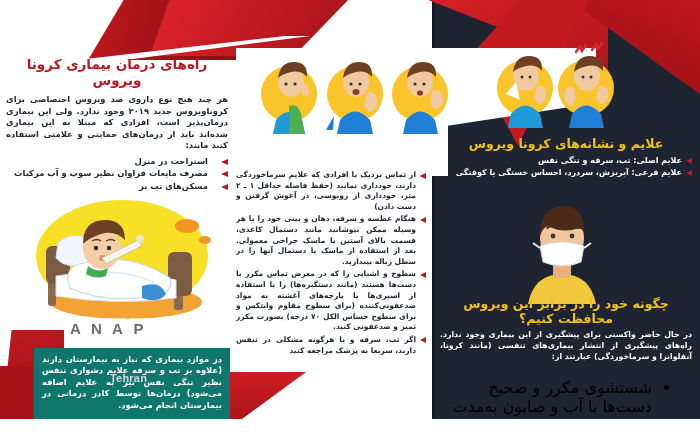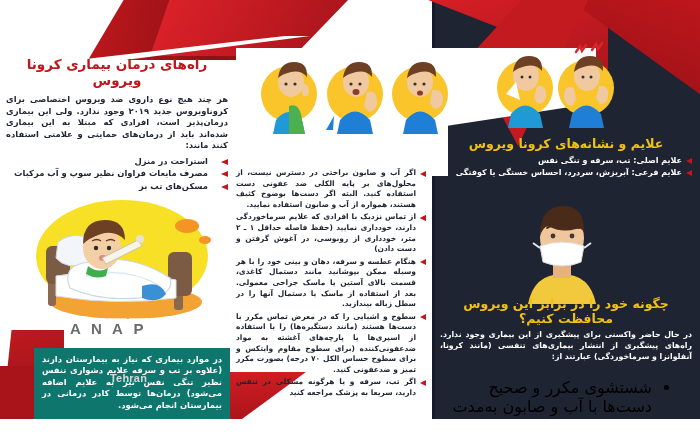--- a/index.html
+++ b/index.html
@@ -348,21 +348,20 @@
   <div class="red-left-strip2"></div>
   <div class="red-bl-wedge"></div>
 
   <div class="note-box">
     <p>در موارد بیماری که نیاز به بیمارستان دارند (علاوه بر تب و سرفه علایم دشواری تنفس نظیر تنگی نفس نیز به علایم اضافه می‌شود) درمان‌ها توسط کادر درمانی در بیمارستان انجام می‌شود.</p>
   </div>
   <div class="tehran-mark">Tehran</div>
 
   <div class="mid-col">
     <ul>
-      <li><span class="tri"></span><span>اگر آب و صابون براحتی در دسترس نیست، از محلول‌های بر پایه الکلی ضد عفونی دست استفاده کنید. البته اگر دست‌ها بوضوح کثیف هستند، همواره از آب و صابون استفاده نمایید.</span></li>
       <li><span class="tri"></span></li>
       <li><span class="tri"></span><span>از تماس نزدیک با افرادی که علایم سرماخوردگی دارند، خودداری نمایید (حفظ فاصله حداقل ۱ ـ ۲ متر، خودداری از روبوسی، در آغوش گرفتن و دست دادن)</span></li>
       <li><span class="tri"></span><span>هنگام عطسه و سرفه، دهان و بینی خود را با هر وسیله ممکن بپوشانید مانند دستمال کاغذی، قسمت بالای آستین یا ماسک جراحی معمولی. بعد از استفاده از ماسک یا دستمال آنها را در سطل زباله بیندازید.</span></li>
       <li><span class="tri"></span><span>سطوح و اشیایی را که در معرض تماس مکرر با دست‌ها هستند (مانند دستگیره‌ها) را با استفاده از اسپری‌ها یا پارچه‌های آغشته به مواد ضدعفونی‌کننده (برای سطوح مقاوم وایتکس و برای سطوح حساس الکل ۷۰ درجه) بصورت مکرر تمیز و ضدعفونی کنید.</span></li>
       <li><span class="tri"></span><span>اگر تب، سرفه و یا هرگونه مشکلی در تنفس دارید، سریعا به پزشک مراجعه کنید</span></li>
     </ul>
   </div>
 
   <div class="right-col">
     <h2 class="title-yellow">علایم و نشانه‌های کرونا ویروس</h2>

